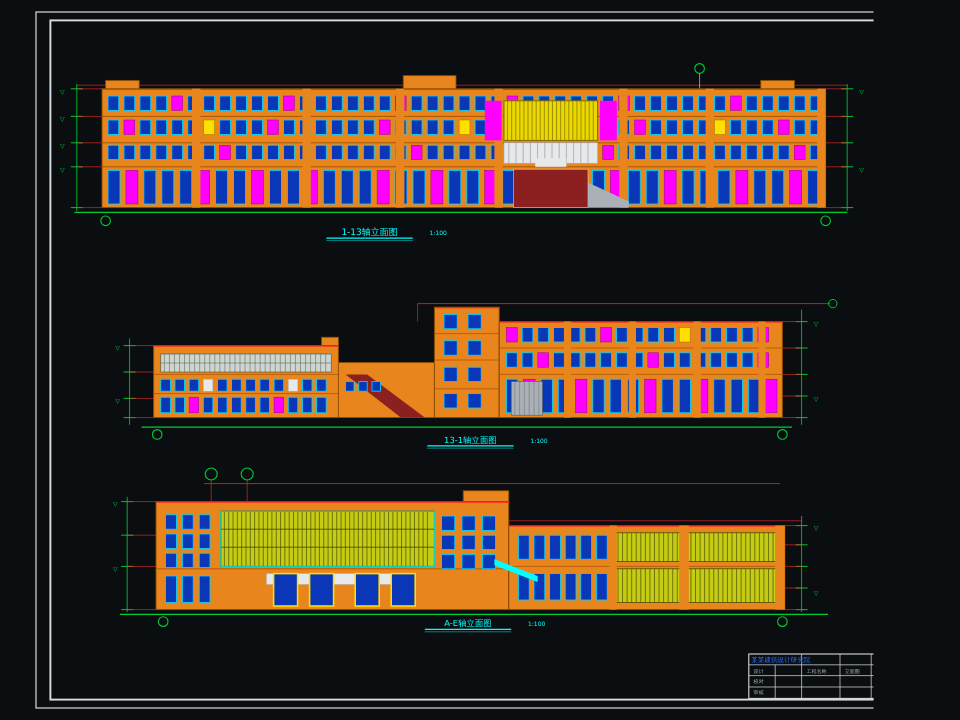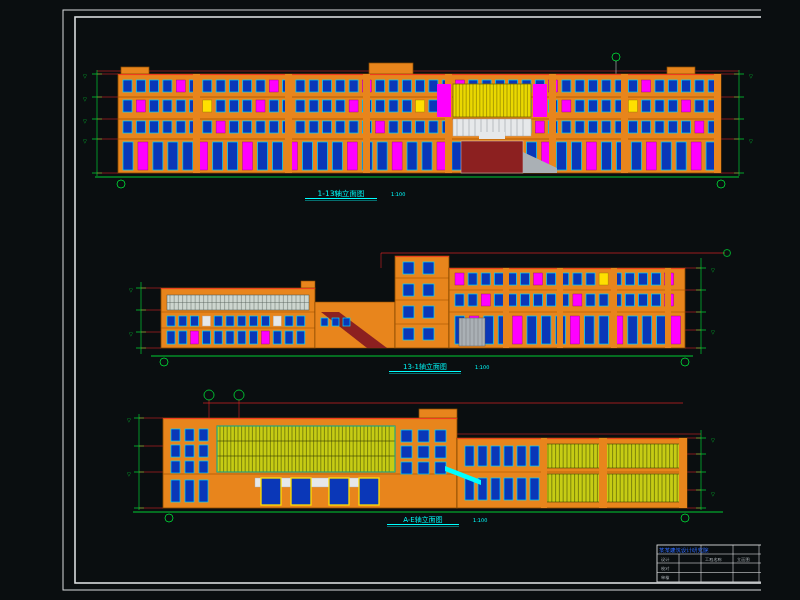--- a/index.html
+++ b/index.html
@@ -1,17 +1,17 @@
 <!DOCTYPE html>
 <html><head>
 <meta charset="utf-8">
 <style>
   html,body{margin:0;padding:0;}
   body{font-family:"DejaVu Sans",sans-serif;}
-  .viewport{width:728px;height:600px;overflow:hidden;position:relative;padding-left:33px;}
+  .viewport{width:728px;height:600px;overflow:hidden;position:relative;}
   svg{display:block;}
   svg text{font-family:"DejaVu Sans",sans-serif;}
 </style>
 </head>
 <body style="background: rgb(10, 14, 16);">
 
 <div class="viewport">
   <svg id="cad" width="800" height="600" viewBox="0 0 800 600" xmlns="http://www.w3.org/2000/svg" style="background: rgb(10, 14, 16);">
       <g>
         <rect x="30" y="10" width="758" height="580" fill="none" stroke="#d9dcde" stroke-width="1"></rect>

